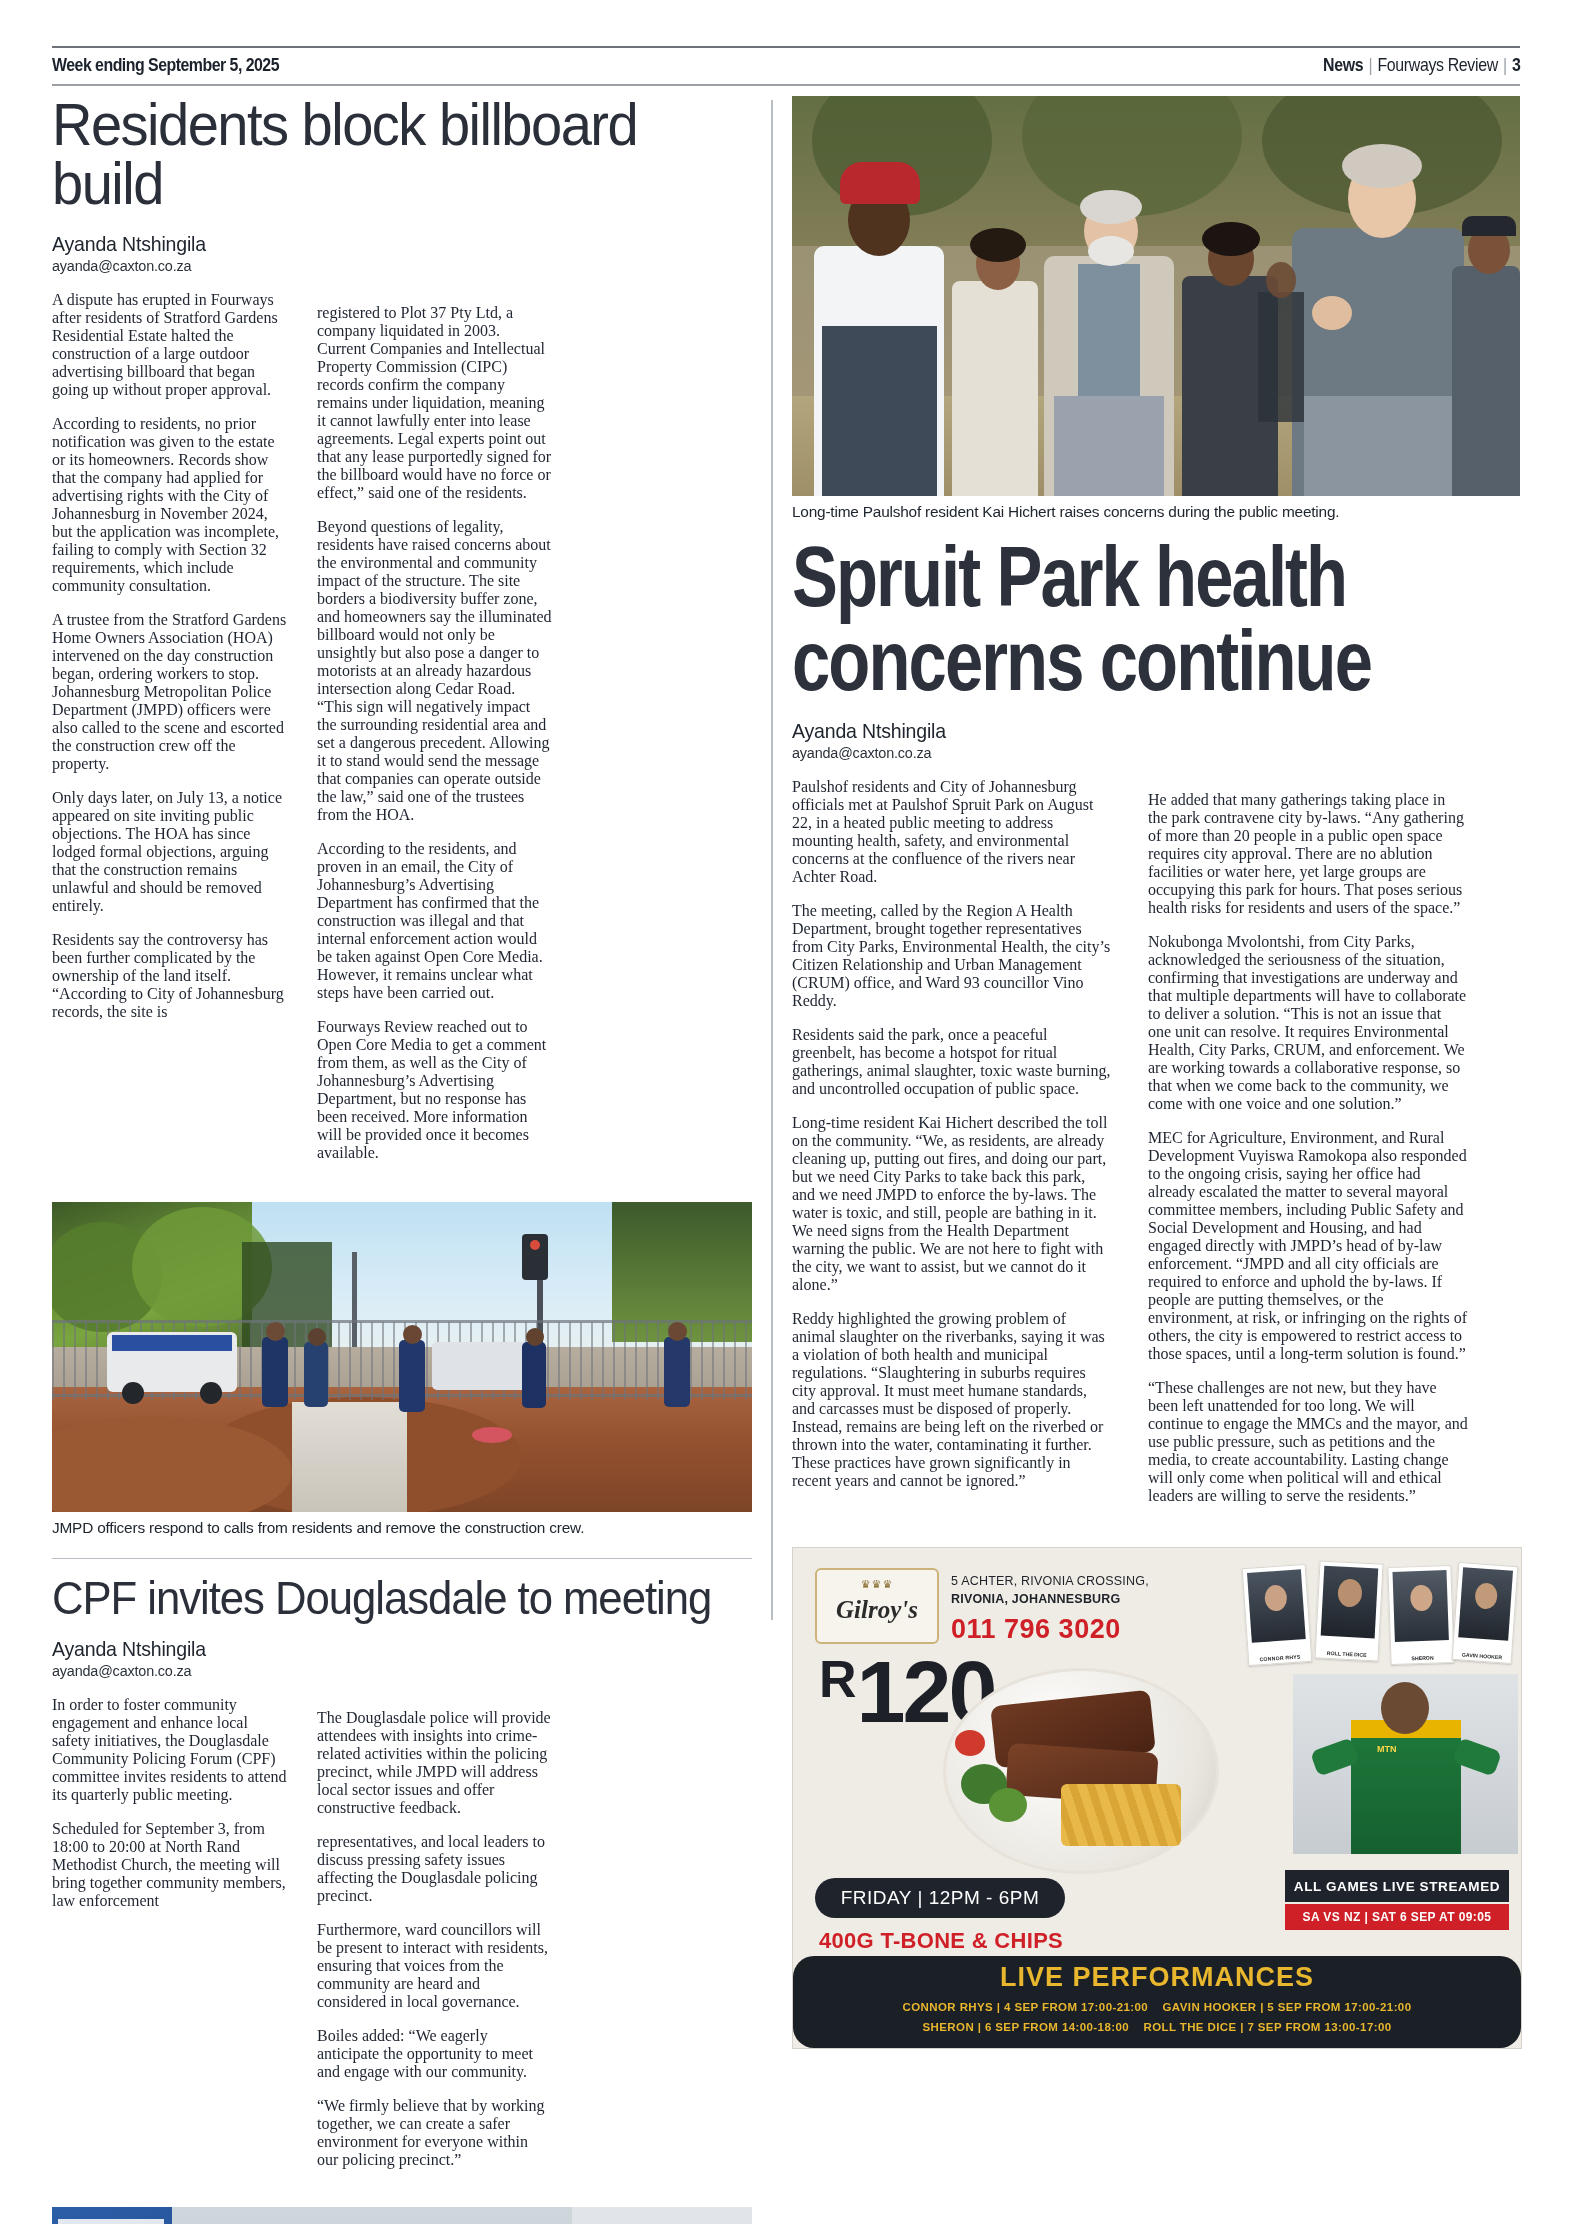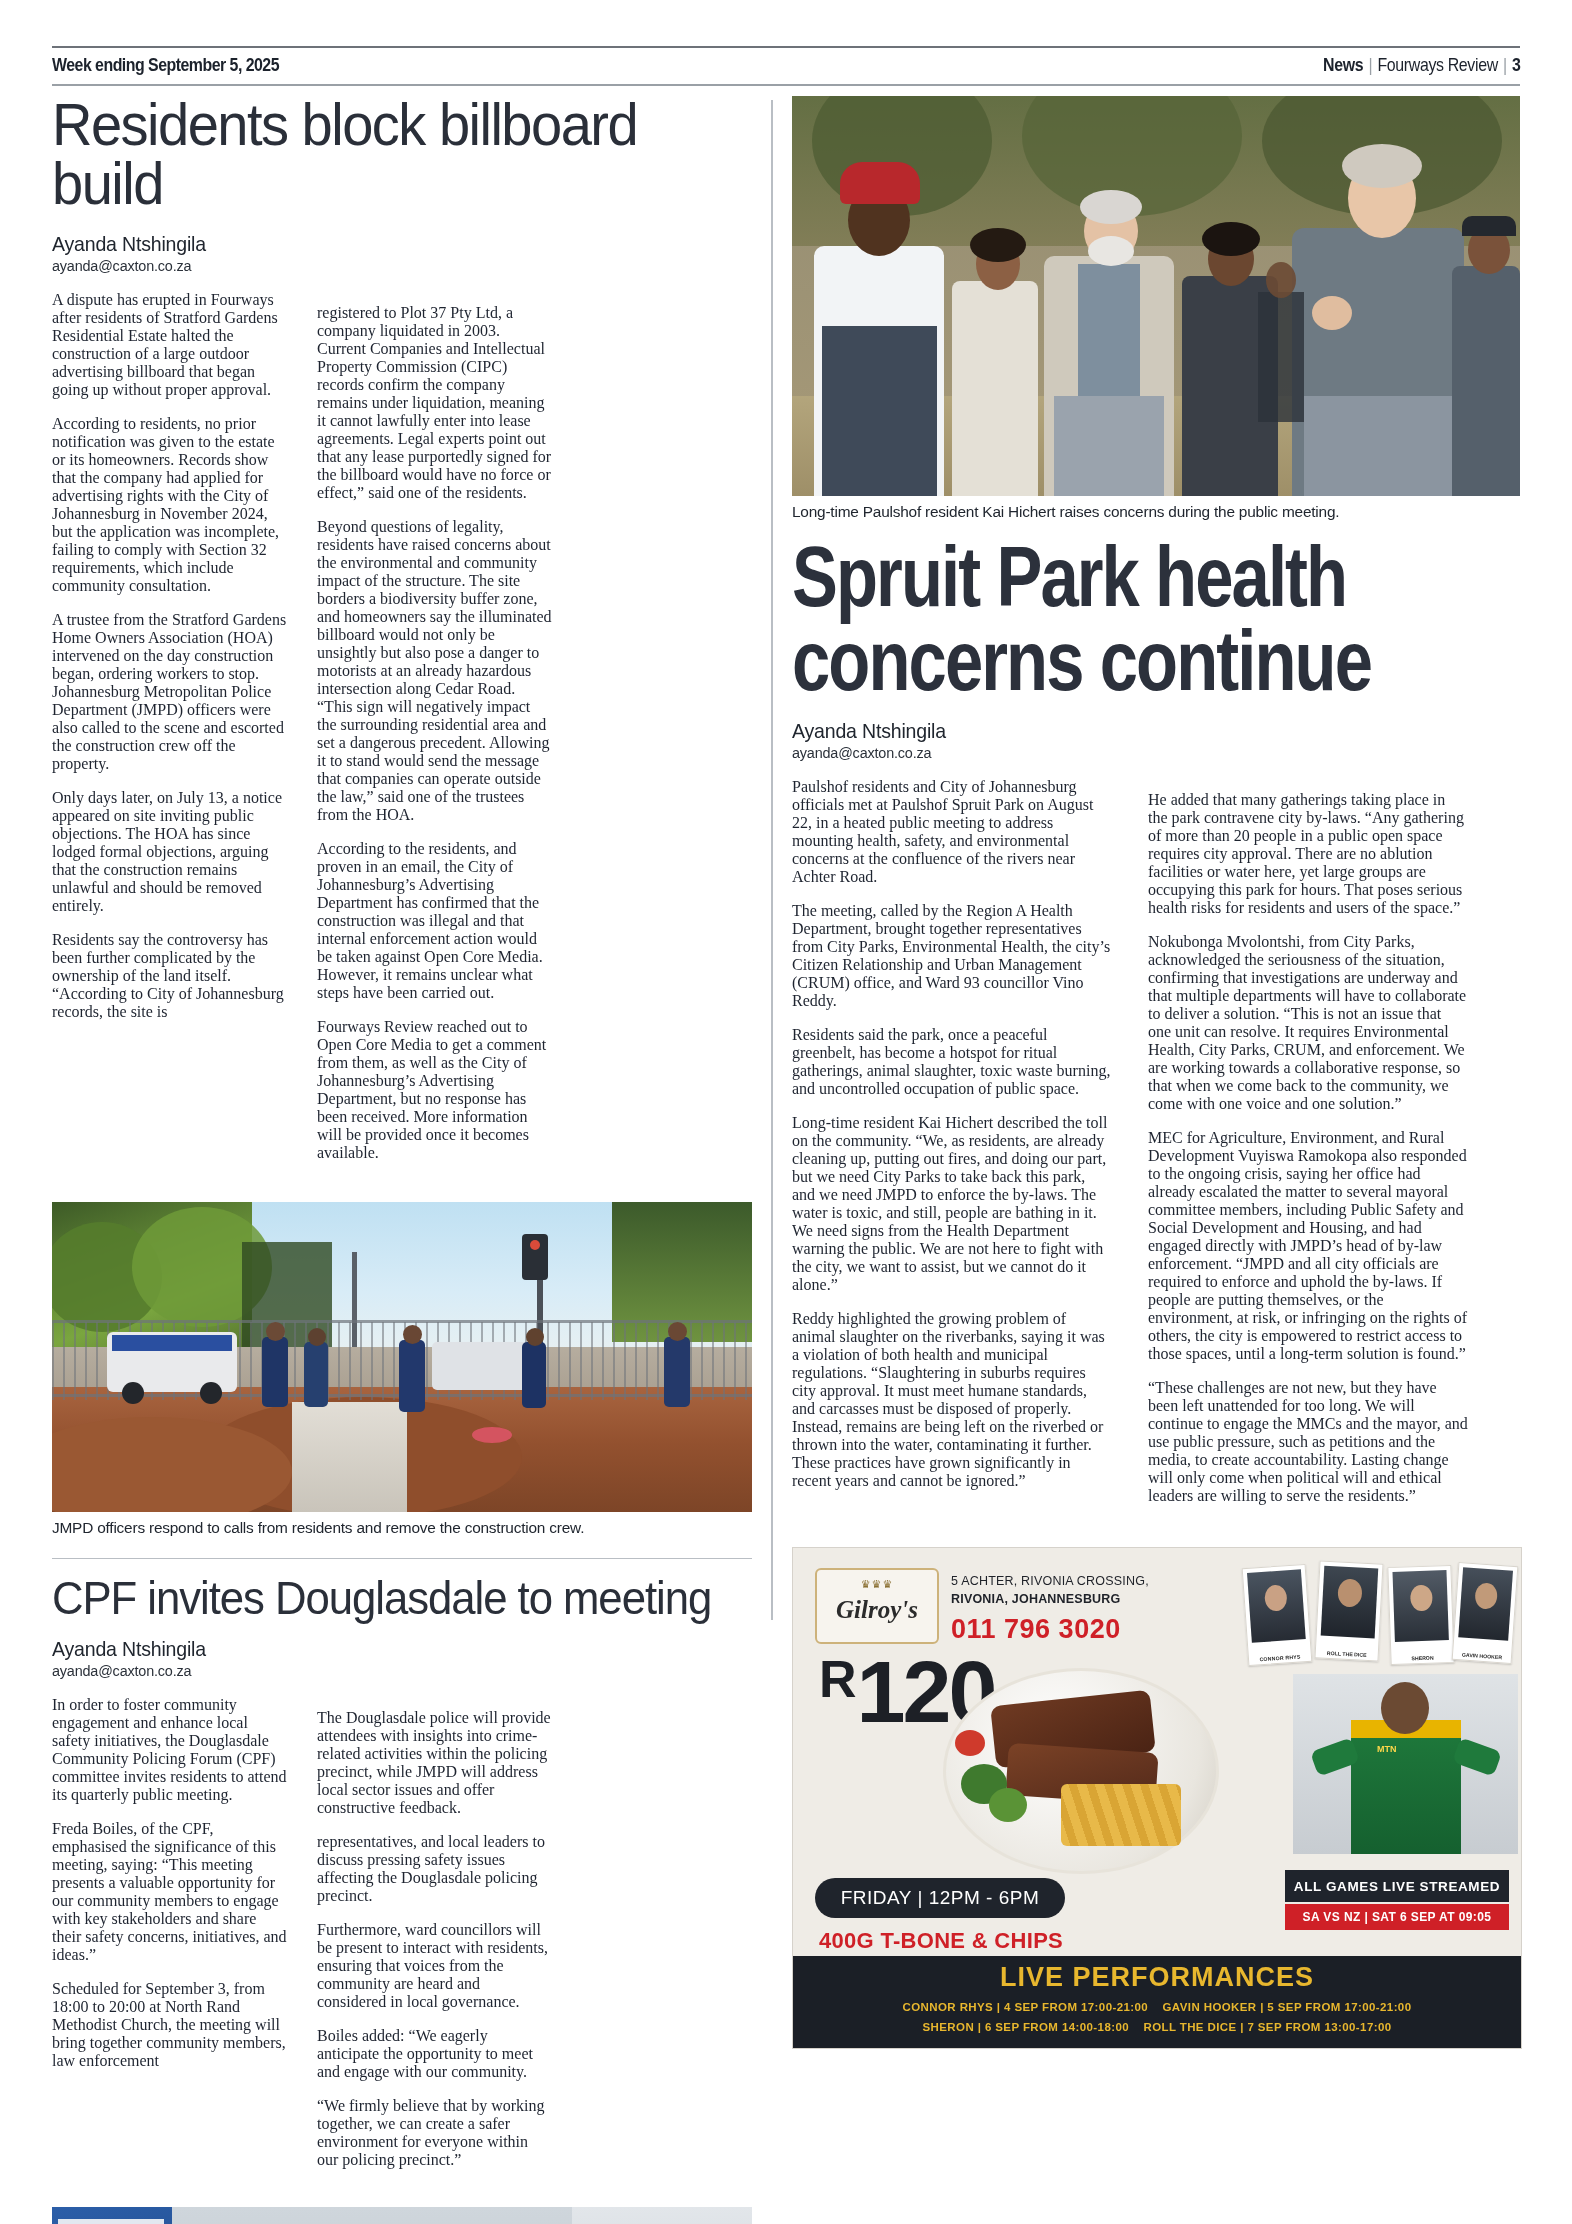--- a/index.html
+++ b/index.html
@@ -220,21 +220,20 @@
         <h1 class="head-thin" style="font-size:46px;letter-spacing:-1.1px;margin-bottom:16px;">CPF invites Douglasdale to meeting</h1>
 
         <div class="mc">
           <div class="c">
             <div class="byline">
               <div class="name">Ayanda Ntshingila</div>
               <div class="mail">ayanda@caxton.co.za</div>
             </div>
             <div>
               <p>In order to foster community engagement and enhance local safety initiatives, the Douglasdale Community Policing Forum (CPF) committee invites residents to attend its quarterly public meeting.</p>
-              <p>Freda Boiles, of the CPF, emphasised the significance of this meeting, saying: “This meeting presents a valuable opportunity for our community members to engage with key stakeholders and share their safety concerns, initiatives, and ideas.”</p>
               <p>Scheduled for September 3, from 18:00 to 20:00 at North Rand Methodist Church, the meeting will bring together community members, law enforcement</p>
             </div>
           </div>
           <div class="sep"></div>
           <div class="c" style="padding-top:56px;">
             <p>The Douglasdale police will provide attendees with insights into crime-related activities within the policing precinct, while JMPD will address local sector issues and offer constructive feedback.</p>
             <p>representatives, and local leaders to discuss pressing safety issues affecting the Douglasdale policing precinct.</p>
             <p>Furthermore, ward councillors will be present to interact with residents, ensuring that voices from the community are heard and considered in local governance.</p>
             <p>Boiles added: “We eagerly anticipate the opportunity to meet and engage with our community.</p>
             <p>“We firmly believe that by working together, we can create a safer environment for everyone within our policing precinct.”</p>
@@ -390,21 +389,21 @@
         </div>
         <div class="adtxt" style="position:absolute;left:26px;top:380px;font-size:22px;font-weight:bold;color:#cf2027;letter-spacing:0.3px;">400G T-BONE &amp; CHIPS</div>
 
         <div class="rect" style="left:492px;top:322px;width:224px;height:32px;background:#1f242c;display:flex;align-items:center;justify-content:center;">
           <span class="adtxt" style="color:#fff;font-size:13.5px;font-weight:bold;letter-spacing:0.6px;">ALL GAMES LIVE STREAMED</span>
         </div>
         <div class="rect" style="left:492px;top:356px;width:224px;height:26px;background:#cf2027;display:flex;align-items:center;justify-content:center;">
           <span class="adtxt" style="color:#fff;font-size:12px;font-weight:bold;letter-spacing:0.4px;">SA VS NZ | SAT 6 SEP AT 09:05</span>
         </div>
 
-        <div class="rect" style="left:0;top:408px;width:728px;height:92px;background:#1b1f26;">
+        <div class="rect" style="left:0;top:408px;width:728px;height:92px;background:#1b1f26;border-radius:21px;">
           <div class="adtxt" style="position:absolute;left:0;right:0;top:6px;text-align:center;font-size:27px;font-weight:bold;color:#e8b72e;letter-spacing:1px;">LIVE PERFORMANCES</div>
           <div class="adtxt" style="position:absolute;left:0;right:0;top:45px;text-align:center;font-size:11.5px;font-weight:bold;color:#e8b72e;letter-spacing:0.4px;">
             <span>CONNOR RHYS | 4 SEP FROM 17:00-21:00</span>
             <span style="color:#8c7a3c;">&nbsp;&nbsp;</span>
             <span>GAVIN HOOKER | 5 SEP FROM 17:00-21:00</span>
           </div>
           <div class="adtxt" style="position:absolute;left:0;right:0;top:65px;text-align:center;font-size:11.5px;font-weight:bold;color:#e8b72e;letter-spacing:0.4px;">
             <span>SHERON | 6 SEP FROM 14:00-18:00</span>
             <span style="color:#8c7a3c;">&nbsp;&nbsp;</span>
             <span>ROLL THE DICE | 7 SEP FROM 13:00-17:00</span>

